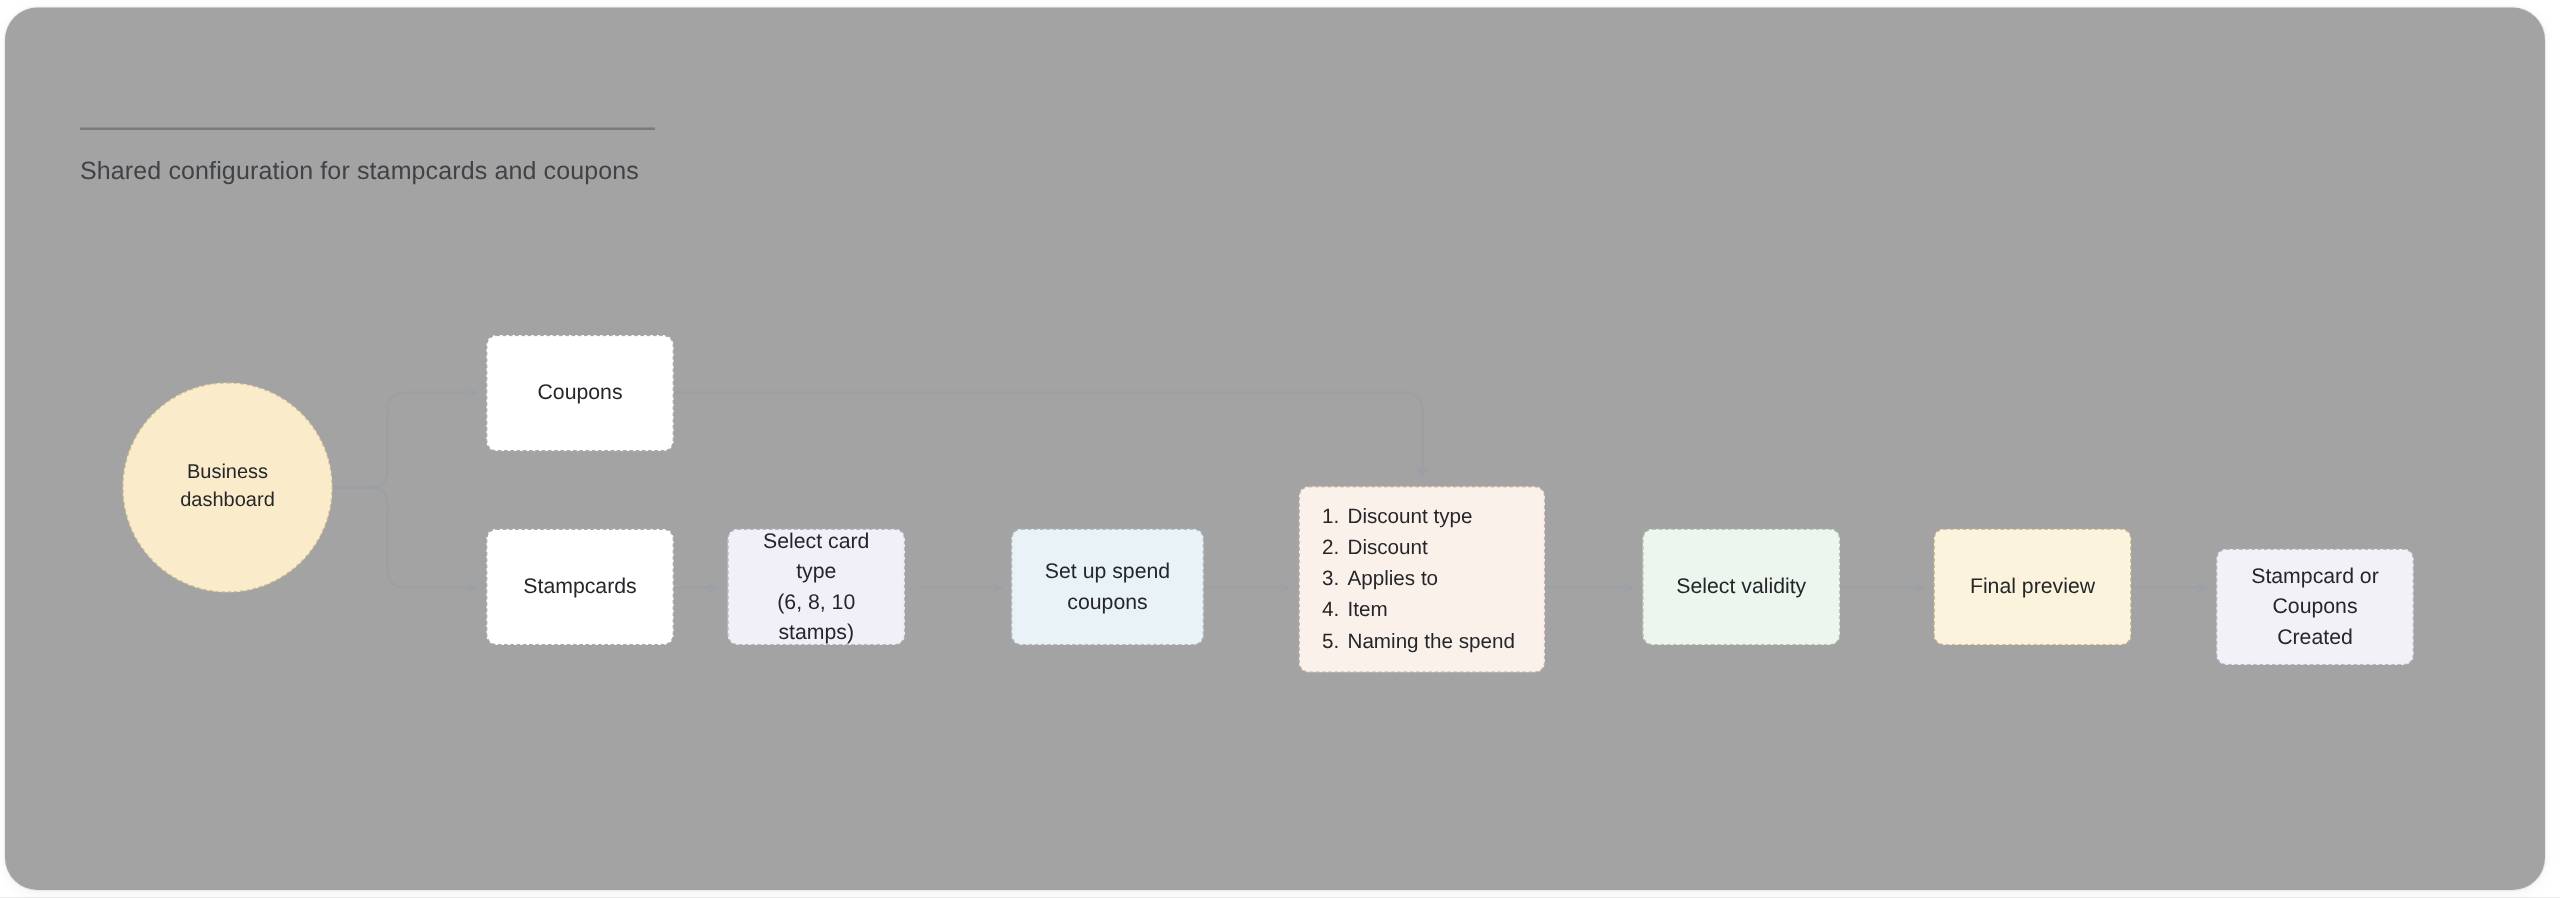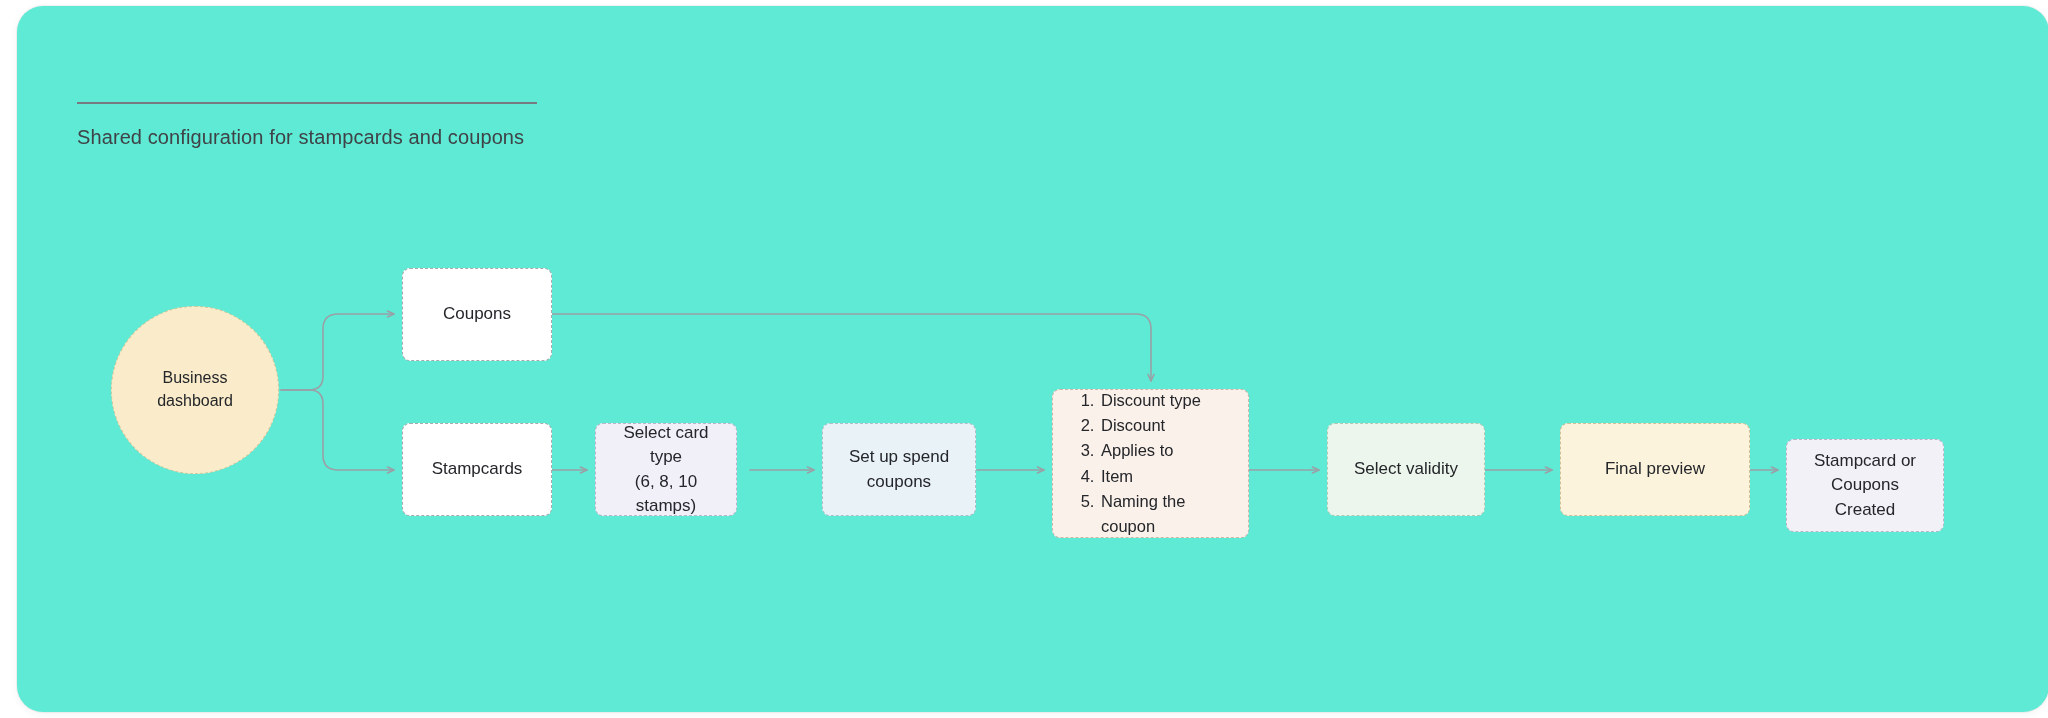--- a/index.html
+++ b/index.html
@@ -8,25 +8,25 @@
     background: #ffffff;
   }
   body {
     width: 2048px;
     height: 718px;
     font-family: "Liberation Sans", sans-serif;
     overflow: hidden;
   }
   #canvas {
     position: absolute;
-    left: 17px;
+    left: 4px;
     top: 6px;
     width: 2032px;
     height: 706px;
-    background: #5eead4;
+    background: #a3a3a3;
     border-radius: 26px;
     box-shadow: 0 0 0 1px rgba(0,0,0,0.045), 0 2px 10px rgba(0,0,0,0.05);
     overflow: hidden;
   }
 
   
   #title-rule {
     position: absolute;
     left: 60px;
     top: 96px;
@@ -118,21 +118,21 @@
     border-color: #aebfc9;
   }
   #node-steps {
     left: 1035px;
     top: 383px;
     width: 197px;
     height: 149px;
     background: #fbf1eb;
     border-color: #cdb5a8;
     justify-content: flex-start;
-    padding: 12px 24px;
+    padding: 12px 14px;
   }
   #node-steps ol {
     margin: 0;
     padding: 0 0 0 22px;
     text-align: left;
     font-size: 16.5px;
     line-height: 1.52;
     color: #24262a;
   }
   #node-steps ol li { padding-left: 2px; }
@@ -142,21 +142,21 @@
     top: 417px;
     width: 158px;
     height: 93px;
     background: #ecf6ed;
     border-color: #b2c9b5;
     text-align: center;
   }
   #node-preview {
     left: 1543px;
     top: 417px;
-    width: 190px;
+    width: 158px;
     height: 93px;
     background: #fcf3dd;
     border-color: #cfc096;
   }
   #node-created {
     left: 1769px;
     top: 417px;
     width: 158px;
     height: 93px;
     background: #f2f1f8;
@@ -230,21 +230,21 @@
         <span class="label">coupons</span>
       </span>
     </div>
 
     <div class="node" id="node-steps">
       <ol>
         <li>Discount type</li>
         <li>Discount</li>
         <li>Applies to</li>
         <li>Item</li>
-        <li>Naming the coupon</li>
+        <li>Naming the spend</li>
       </ol>
     </div>
 
     <div class="node" id="node-validity">
       <span class="label">Select validity</span>
     </div>
 
     <div class="node" id="node-preview">
       <span class="label">Final preview</span>
     </div>

